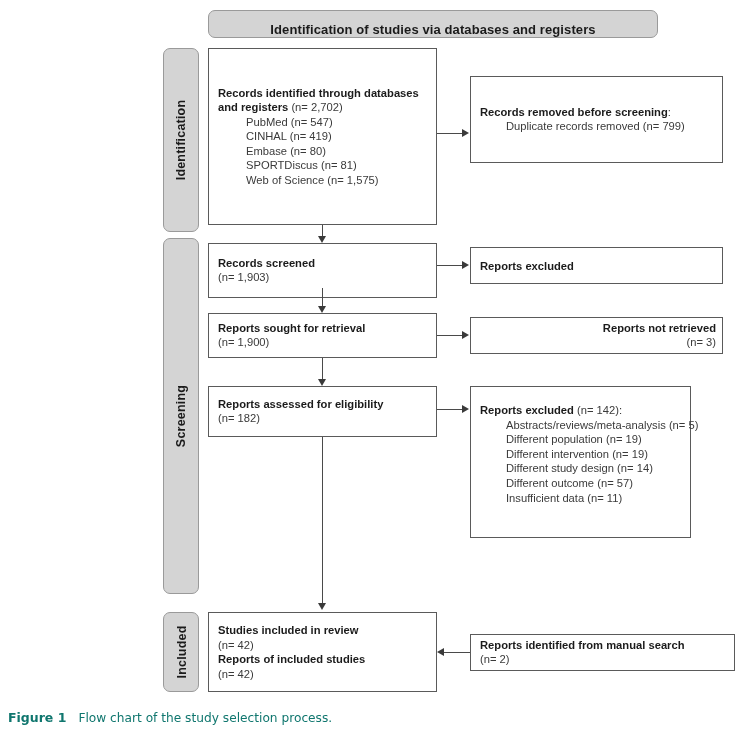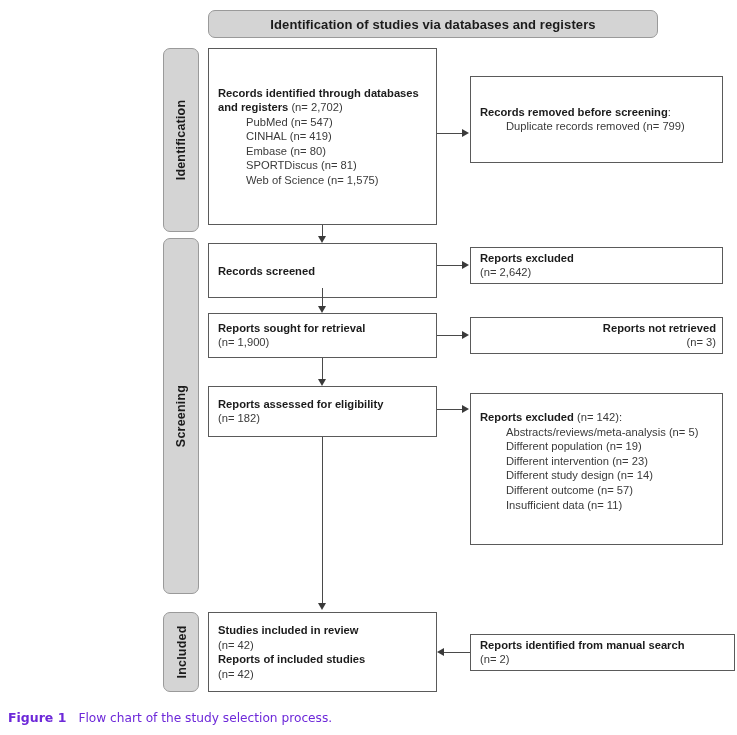--- a/index.html
+++ b/index.html
@@ -20,21 +20,21 @@
   }
 
   
   .section-header {
     position: absolute;
     box-sizing: border-box;
     background: #d4d4d4;
     border: 1px solid #9a9a9a;
     border-radius: 7px;
     display: flex;
-    align-items: center;
+    align-items: flex-end;
     justify-content: center;
     font-weight: bold;
     font-size: 13px;
     letter-spacing: 0.1px;
     color: #1b1b1b;
   }
 
   
   .stage-label {
     position: absolute;
@@ -125,21 +125,21 @@
     border-right: 4px solid transparent;
     border-top: 7px solid #3a3a3a;
   }
 
   
   .caption {
     position: absolute;
     left: 8px;
     top: 710px;
     font-size: 12.5px;
-    color: #6d28d9;
+    color: #0f766e;
     white-space: nowrap;
   }
   .caption .figno {
     font-weight: bold;
     font-family: "DejaVu Sans", sans-serif;
     font-size: 12.5px;
   }
   .caption .ctext {
     font-family: "DejaVu Sans", sans-serif;
     font-size: 12.2px;
@@ -194,27 +194,27 @@
 
   <div class="hline" style="left:437px; top:133px; width:26px;"></div>
   <div class="arrow-r" style="left:462px; top:129px;"></div>
 
   <div class="vline" style="left:322px; top:225px; height:13px;"></div>
   <div class="arrow-d" style="left:318px; top:236px;"></div>
 
   <div class="box" style="left:208px; top:243px; width:229px; height:55px;">
     <div class="box-inner vcenter">
       <div class="line b">Records screened</div>
+      <div class="line">(n= 1,903)</div>
     </div>
   </div>
 
   <div class="box" style="left:470px; top:247px; width:253px; height:37px;">
     <div class="box-inner vcenter">
       <div class="line b">Reports excluded</div>
-      <div class="line">(n= 2,642)</div>
     </div>
   </div>
 
   <div class="hline" style="left:437px; top:265px; width:26px;"></div>
   <div class="arrow-r" style="left:462px; top:261px;"></div>
 
   <div class="vline" style="left:322px; top:288px; height:20px;"></div>
   <div class="arrow-d" style="left:318px; top:306px;"></div>
 
   <div class="box" style="left:208px; top:313px; width:229px; height:45px;">
@@ -237,28 +237,28 @@
   <div class="vline" style="left:322px; top:358px; height:23px;"></div>
   <div class="arrow-d" style="left:318px; top:379px;"></div>
 
   <div class="box" style="left:208px; top:386px; width:229px; height:51px;">
     <div class="box-inner vcenter">
       <div class="line b">Reports assessed for eligibility</div>
       <div class="line">(n= 182)</div>
     </div>
   </div>
 
-  <div class="box" style="left:470px; top:386px; width:253px; height:152px;margin-top:7px;">
+  <div class="box" style="left:470px; top:386px; width:221px; height:152px;">
     <div class="box-inner" style="top:16px;">
       <div class="line b">
         <span>Reports excluded</span><span class="n">&nbsp;</span><span class="n">(n= 142):</span>
       </div>
       <div class="line indent2">Abstracts/reviews/meta-analysis (n= 5)</div>
       <div class="line indent2">Different population  (n= 19)</div>
-      <div class="line indent2">Different intervention  (n= 23)</div>
+      <div class="line indent2">Different intervention  (n= 19)</div>
       <div class="line indent2">Different study design (n= 14)</div>
       <div class="line indent2">Different outcome (n= 57)</div>
       <div class="line indent2">Insufficient data (n= 11)</div>
     </div>
   </div>
 
   <div class="hline" style="left:437px; top:409px; width:26px;"></div>
   <div class="arrow-r" style="left:462px; top:405px;"></div>
 
   <div class="vline" style="left:322px; top:437px; height:168px;"></div>

